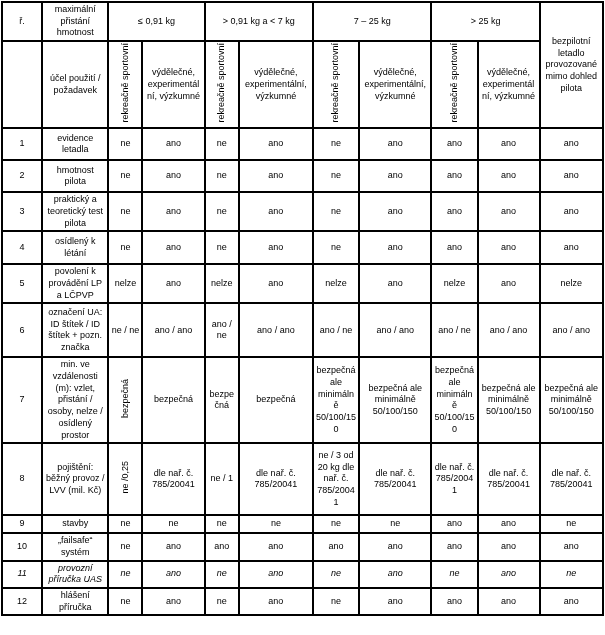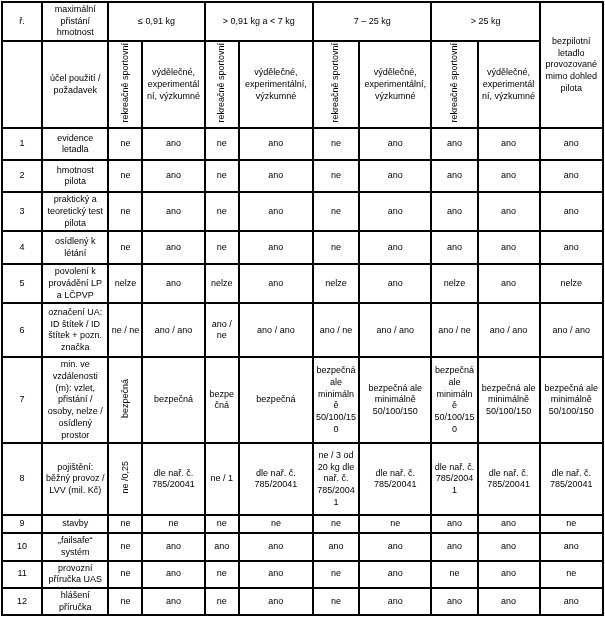--- a/index.html
+++ b/index.html
@@ -26,21 +26,21 @@
   tbody tr:nth-child(1) { height: 32px; }
   tbody tr:nth-child(2) { height: 32px; }
   tbody tr:nth-child(3) { height: 33px; }
   tbody tr:nth-child(4) { height: 33px; }
   tbody tr:nth-child(5) { height: 36px; }
   tbody tr:nth-child(6) { height: 54px; }
   tbody tr:nth-child(7) { height: 82px; }
   tbody tr:nth-child(8) { height: 72px; }
   tbody tr:nth-child(9) { height: 18px; }
   tbody tr:nth-child(10) { height: 26px; }
-  tbody tr:nth-child(11) { height: 26px; }
+  tbody tr:nth-child(11) { height: 26px; font-style: italic; }
   tbody tr:nth-child(12) { height: 26px; }
   .vert {
     display: inline-block;
     writing-mode: vertical-rl;
     transform: rotate(180deg);
     white-space: nowrap;
     max-height: 92px;
   }
 </style>
 </head>

